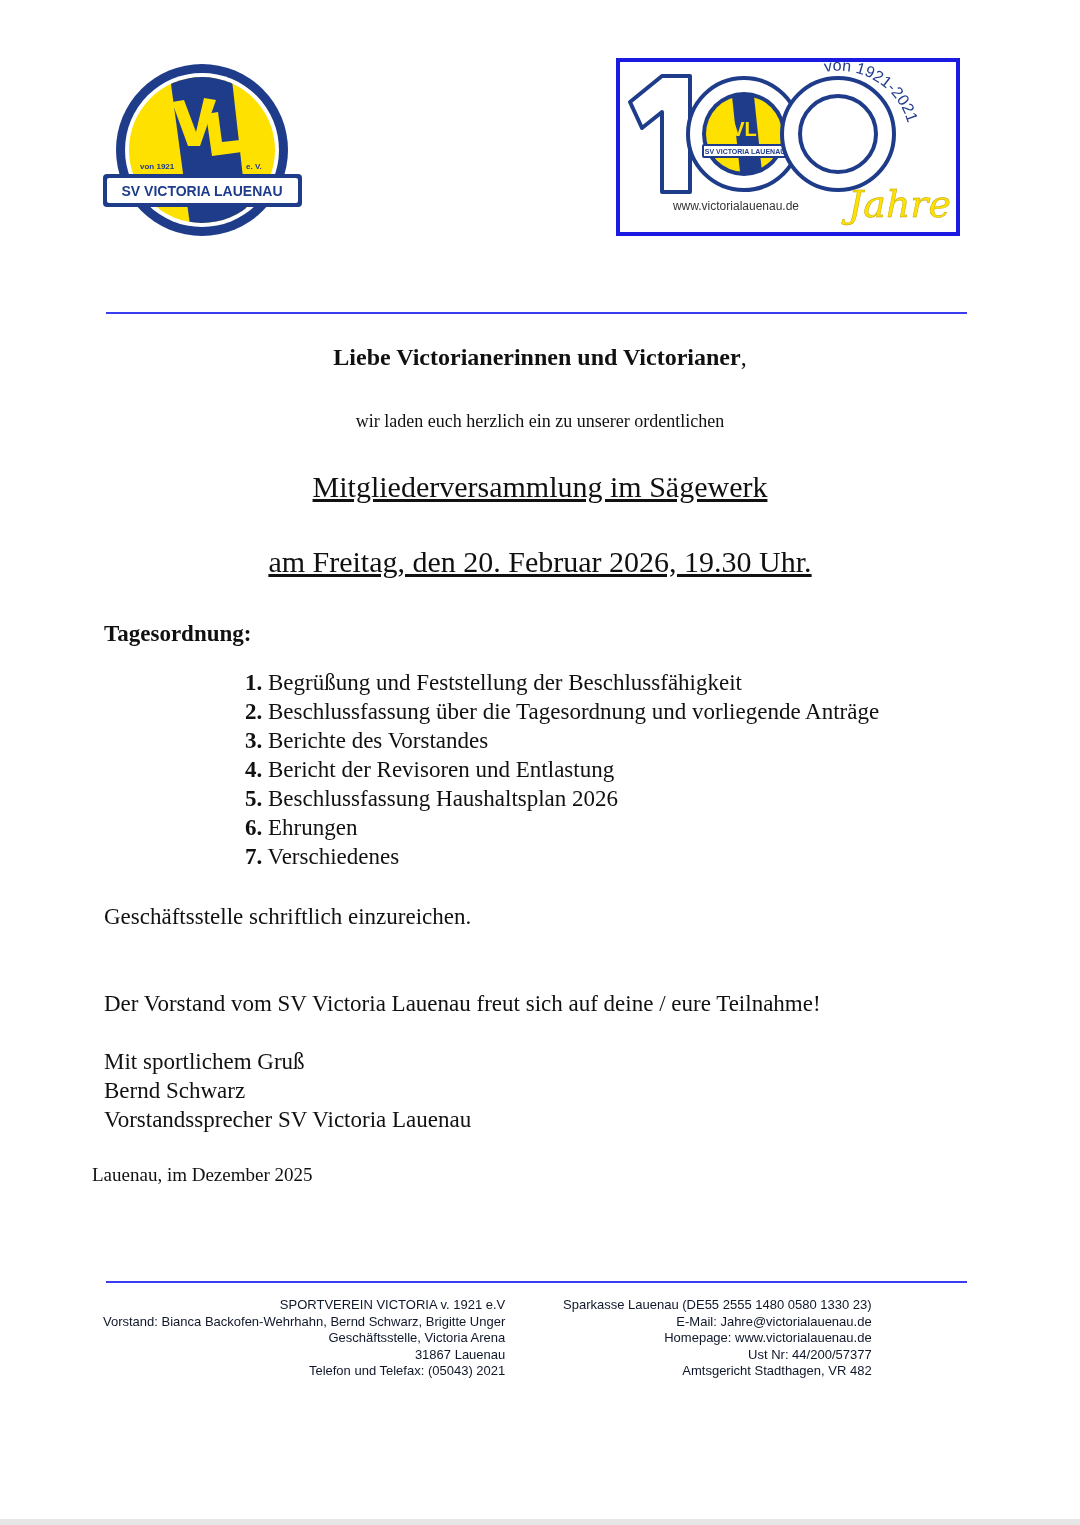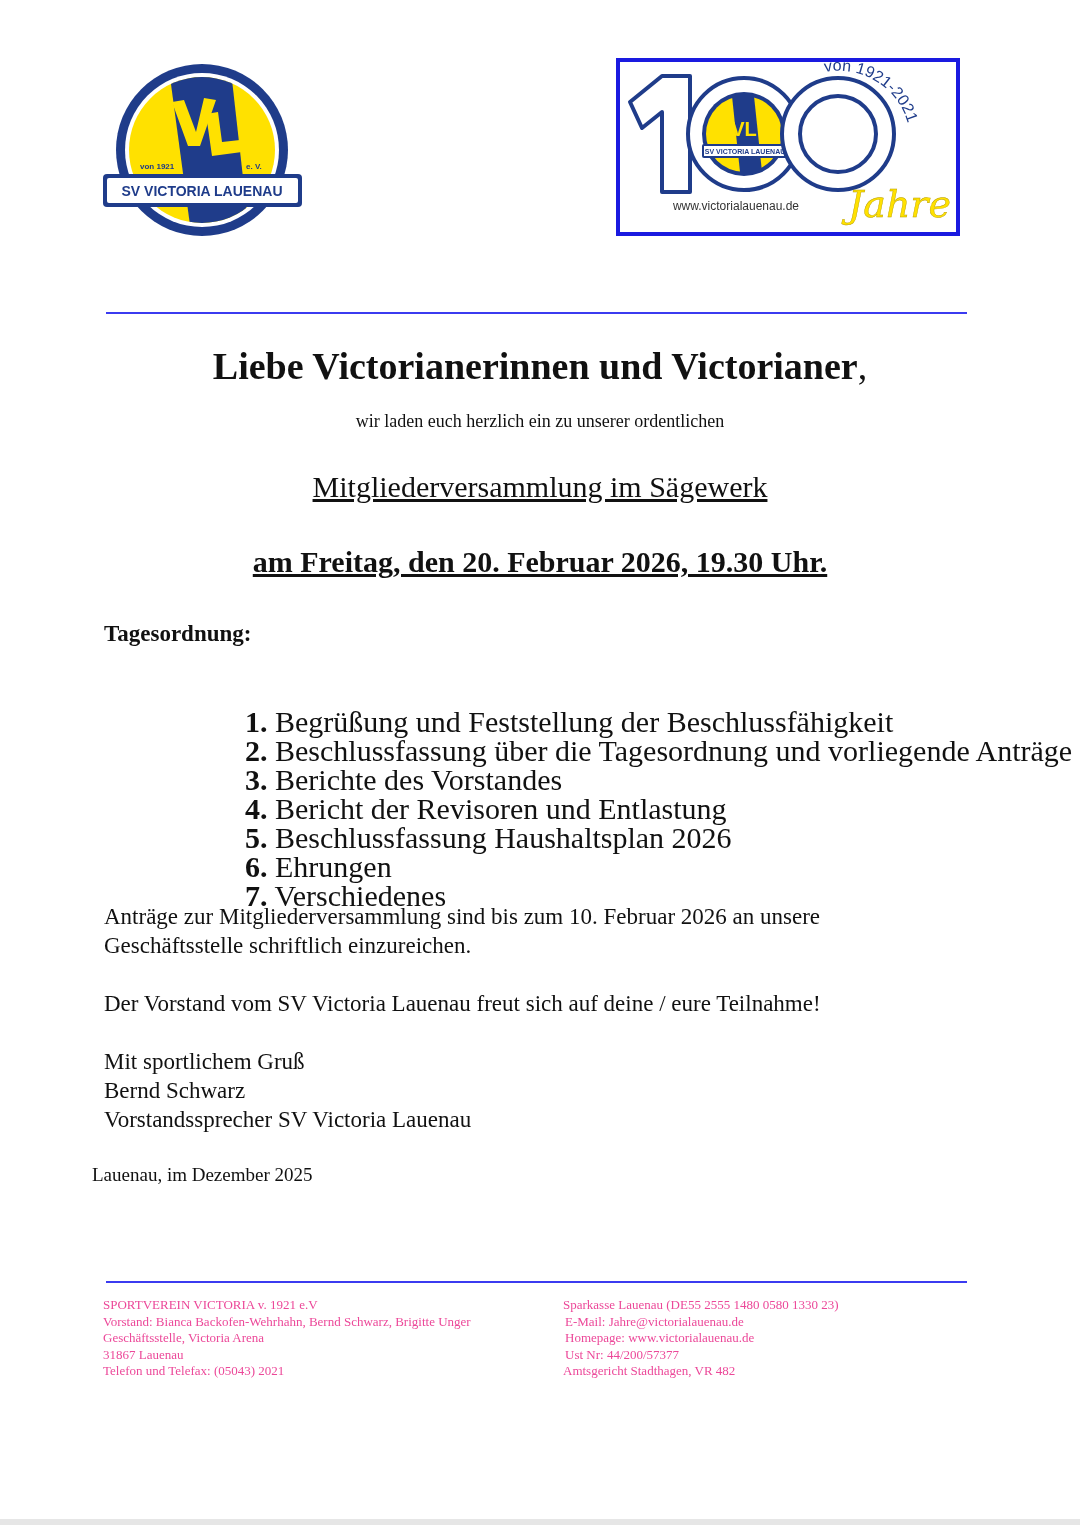--- a/index.html
+++ b/index.html
@@ -6,34 +6,34 @@
   body {
     width: 1080px; height: 1525px; position: relative; background: #ffffff;
     font-family: "Liberation Serif", "DejaVu Serif", serif; color: #111;
     overflow: hidden;
   }
   .abs { position: absolute; }
   .logo-left { left: 100px; top: 62px; width: 205px; height: 178px; }
   .logo-right { left: 616px; top: 58px; width: 344px; height: 178px; border: 4px solid #1a1ae0; box-sizing: border-box; background: #fff; }
   .rule { position: absolute; left: 106px; width: 861px; height: 2px; background: #3b3bf0; }
   .center { position: absolute; left: 0; width: 1080px; text-align: center; }
-  .greet { top: 344px; font-size: 38px; font-weight: bold; }
+  .greet { top: 344px; font-size: 24px; font-weight: bold; }
   .greet .comma { font-weight: normal; }
   .invite { top: 411px; font-size: 18px; }
   .h-event { top: 470px; font-size: 30px; font-weight: normal; text-decoration: underline; }
-  .h-date { top: 545px; font-size: 30px; font-weight: bold; text-decoration: underline; }
+  .h-date { top: 545px; font-size: 30px; font-weight: normal; text-decoration: underline; }
   .agenda-title { left: 104px; top: 621px; font-size: 23px; font-weight: bold; }
-  .agenda { left: 245px; top: 707px; font-size: 30px; line-height: 29px; margin: 0; padding: 0; list-style: none; }
+  .agenda { left: 245px; top: 668px; font-size: 23px; line-height: 29px; margin: 0; padding: 0; list-style: none; }
   .agenda li b { font-weight: bold; }
   .para { left: 104px; font-size: 23px; line-height: 29px; }
   .p1 { top: 902px; width: 880px; }
   .p2 { top: 989px; }
   .sig { top: 1047px; }
   .place { left: 92px; top: 1164px; font-size: 19px; }
-  .footer { font-family: Liberation Serif, serif; font-size: 13px; line-height: 16.5px; color: #ec4899; }
+  .footer { font-family: Liberation Sans, sans-serif; font-size: 13px; line-height: 16.5px; color: #0f172a; text-align: right; }
   .f-left { left: 103px; top: 1297px; }
   .f-right { left: 563px; top: 1297px; }
   .f-right div:not(:first-child):not(:last-child) { padding-left: 2px; }
   .bottom-bar { left: 0; top: 1519px; width: 1080px; height: 6px; background: #e6e6e6; }
 </style>
 </head>
 <body>
 
 <div class="abs logo-left">
   <svg width="205" height="178" viewBox="0 0 205 178">
@@ -88,21 +88,20 @@
   <li><b>1.</b> <span>Begrüßung und Feststellung der Beschlussfähigkeit</span></li>
   <li><b>2.</b> <span>Beschlussfassung über die Tagesordnung und vorliegende Anträge</span></li>
   <li><b>3.</b> <span>Berichte des Vorstandes</span></li>
   <li><b>4.</b> <span>Bericht der Revisoren und Entlastung</span></li>
   <li><b>5.</b> <span>Beschlussfassung Haushaltsplan 2026</span></li>
   <li><b>6.</b> <span>Ehrungen</span></li>
   <li><b>7.</b> <span>Verschiedenes</span></li>
 </ol>
 
 <div class="abs para p1">
-  <div>Anträge zur Mitgliederversammlung sind bis zum 10. Februar 2026 an unsere</div>
   <div>Geschäftsstelle schriftlich einzureichen.</div>
 </div>
 <div class="abs para p2">Der Vorstand vom SV Victoria Lauenau freut sich auf deine / eure Teilnahme!</div>
 
 <div class="abs para sig">
   <div>Mit sportlichem Gruß</div>
   <div>Bernd Schwarz</div>
   <div>Vorstandssprecher SV Victoria Lauenau</div>
 </div>
 

